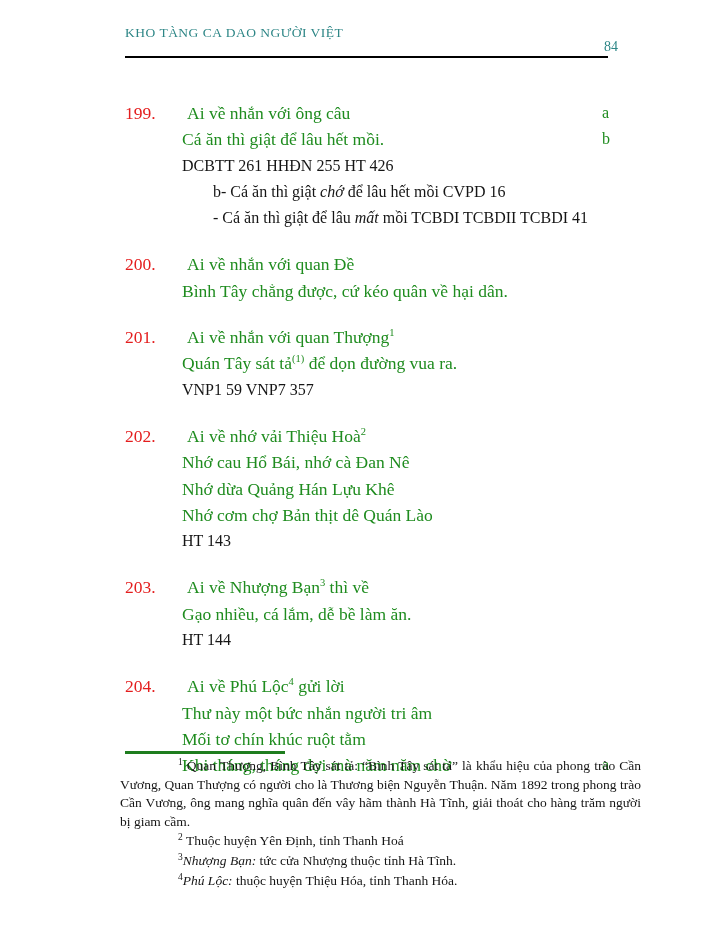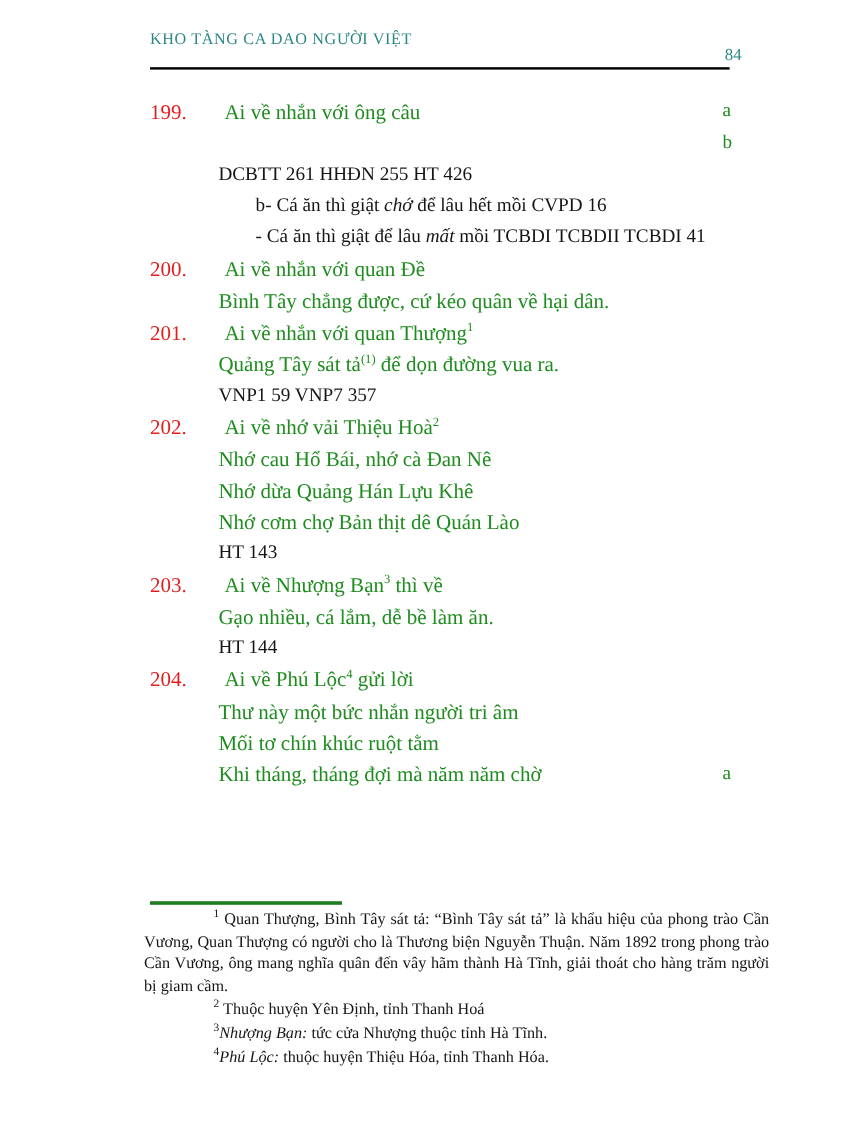--- a/index.html
+++ b/index.html
@@ -18,21 +18,21 @@
     font-size:14px;color:var(--header,#2d8686);
   }
   .hrule{position:absolute;top:56px;left:125px;width:483px;height:2px;background:var(--rule,#000);}
   .content{position:absolute;top:80px;left:125px;width:530px;}
   .line{position:relative;height:26.3px;line-height:26.3px;white-space:pre;}
   .num{
     position:absolute;left:0;top:0;
     color:var(--number,#e41e1e);font-size:17.5px;
   }
   .verse{color:var(--verse,#1f8c1f);font-size:17.5px;padding-left:57px;}
-  .verse.first{padding-left:62px;}
+  .verse.first{padding-left:62px;margin-top:20px;}
   .marker{
     position:absolute;left:477px;top:0;
     color:var(--verse,#1f8c1f);font-size:16px;
   }
   .ref{color:var(--body,#151515);font-size:16px;padding-left:57px;}
   .bk{color:var(--body,#151515);font-size:16px;padding-left:60px;}
   .bk.sub{padding-left:88px;}
   .it{font-style:italic;}
   .line sup{font-size:10.5px;line-height:0;vertical-align:super;}
   .fnrule{position:absolute;top:751px;left:125px;width:160px;height:3px;background:var(--fnrule,#1e7d1e);}
@@ -47,34 +47,34 @@
 <body>
 
 <div class="header-title">KHO TÀNG CA DAO NGƯỜI VIỆT</div>
 <div class="header-page">84</div>
 <div class="hrule"></div>
 
 <div class="content">
 
   <div>
     <div class="line verse first"><span class="num">199.</span><span>Ai về nhắn với ông câu</span><span class="marker">a</span></div>
-    <div class="line verse"><span class="marker">b</span></div>
+    <div class="line verse"><span>Cá ăn thì giật để lâu hết mồi.</span><span class="marker">b</span></div>
     <div class="line ref"><span>DCBTT 261 HHĐN 255 HT 426</span></div>
     <div class="line bk sub"><span>b- Cá ăn thì giật </span><span class="it">chớ</span><span> để lâu hết mồi CVPD 16</span></div>
     <div class="line bk sub"><span>- Cá ăn thì giật để lâu </span><span class="it">mất</span><span> mồi TCBDI TCBDII TCBDI 41</span></div>
   </div>
 
   <div>
     <div class="line verse first"><span class="num">200.</span><span>Ai về nhắn với quan Đề</span></div>
     <div class="line verse"><span>Bình Tây chẳng được, cứ kéo quân về hại dân.</span></div>
   </div>
 
   <div>
     <div class="line verse first"><span class="num">201.</span><span>Ai về nhắn với quan Thượng</span><sup>1</sup></div>
-    <div class="line verse"><span>Quảng Tây sát tả</span><sup>(1)</sup><span> để dọn đường vua ra.</span></div>
+    <div class="line verse"><span>Quán Tây sát tả</span><sup>(1)</sup><span> để dọn đường vua ra.</span></div>
     <div class="line ref"><span>VNP1 59 VNP7 357</span></div>
   </div>
 
   <div>
     <div class="line verse first"><span class="num">202.</span><span>Ai về nhớ vải Thiệu Hoà</span><sup>2</sup></div>
     <div class="line verse"><span>Nhớ cau Hổ Bái, nhớ cà Đan Nê</span></div>
     <div class="line verse"><span>Nhớ dừa Quảng Hán Lựu Khê</span></div>
     <div class="line verse"><span>Nhớ cơm chợ Bản thịt dê Quán Lào</span></div>
     <div class="line ref"><span>HT 143</span></div>
   </div>

